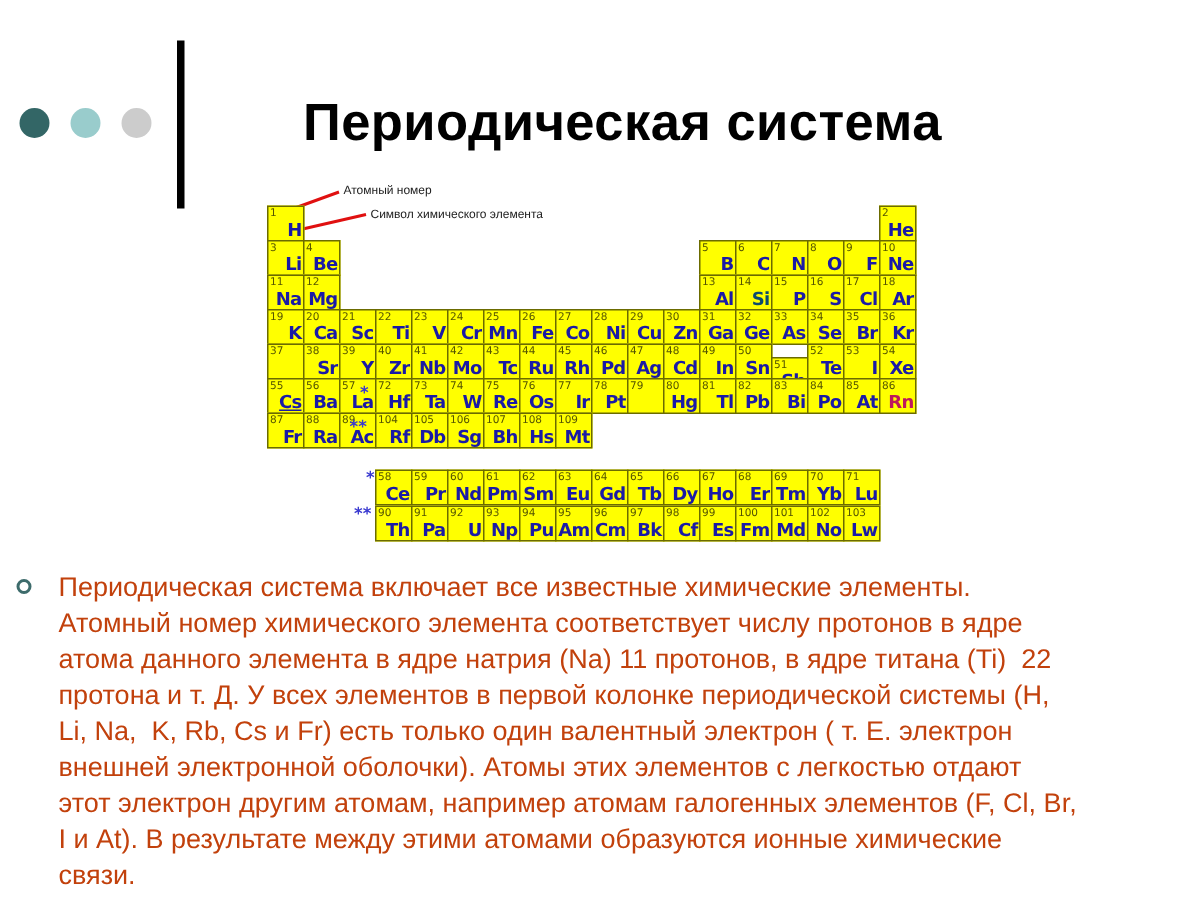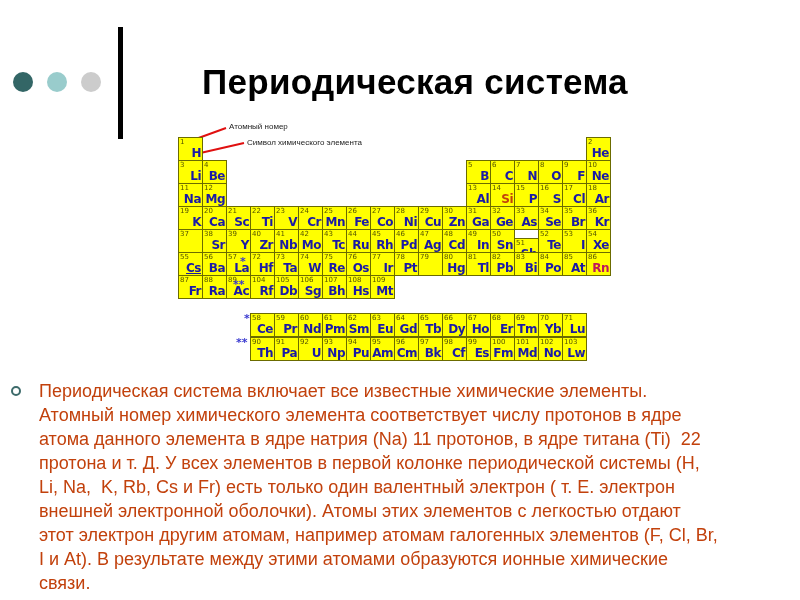--- a/index.html
+++ b/index.html
@@ -106,21 +106,21 @@
       <div class="cell" style="left: 202px; top: 183px; background: rgb(255, 255, 0);">
         <span class="num">12</span>
         <span class="sym" style="color: rgb(26, 26, 166);">Mg</span>
       </div>
       <div class="cell" style="left: 466px; top: 183px; background: rgb(255, 255, 0);">
         <span class="num">13</span>
         <span class="sym" style="color: rgb(26, 26, 166);">Al</span>
       </div>
       <div class="cell" style="left: 490px; top: 183px; background: rgb(255, 255, 0);">
         <span class="num">14</span>
-        <span class="sym" style="color: #c2410c;">Si</span>
+        <span class="sym" style="color: #0c4a6e;">Si</span>
       </div>
       <div class="cell" style="left: 514px; top: 183px; background: rgb(255, 255, 0);">
         <span class="num">15</span>
         <span class="sym" style="color: rgb(26, 26, 166);">P</span>
       </div>
       <div class="cell" style="left: 538px; top: 183px; background: rgb(255, 255, 0);">
         <span class="num">16</span>
         <span class="sym" style="color: rgb(26, 26, 166);">S</span>
       </div>
       <div class="cell" style="left: 562px; top: 183px; background: rgb(255, 255, 0);">

